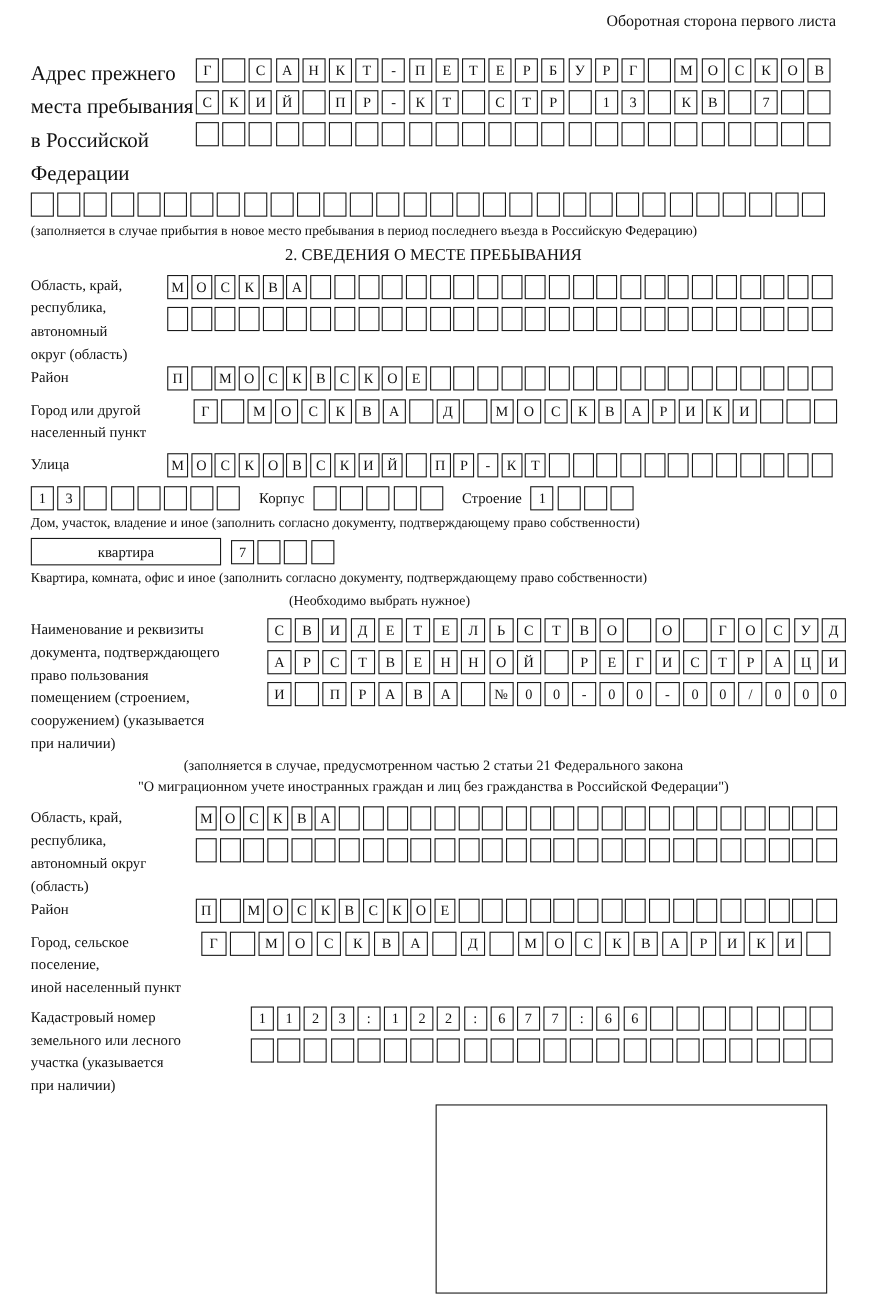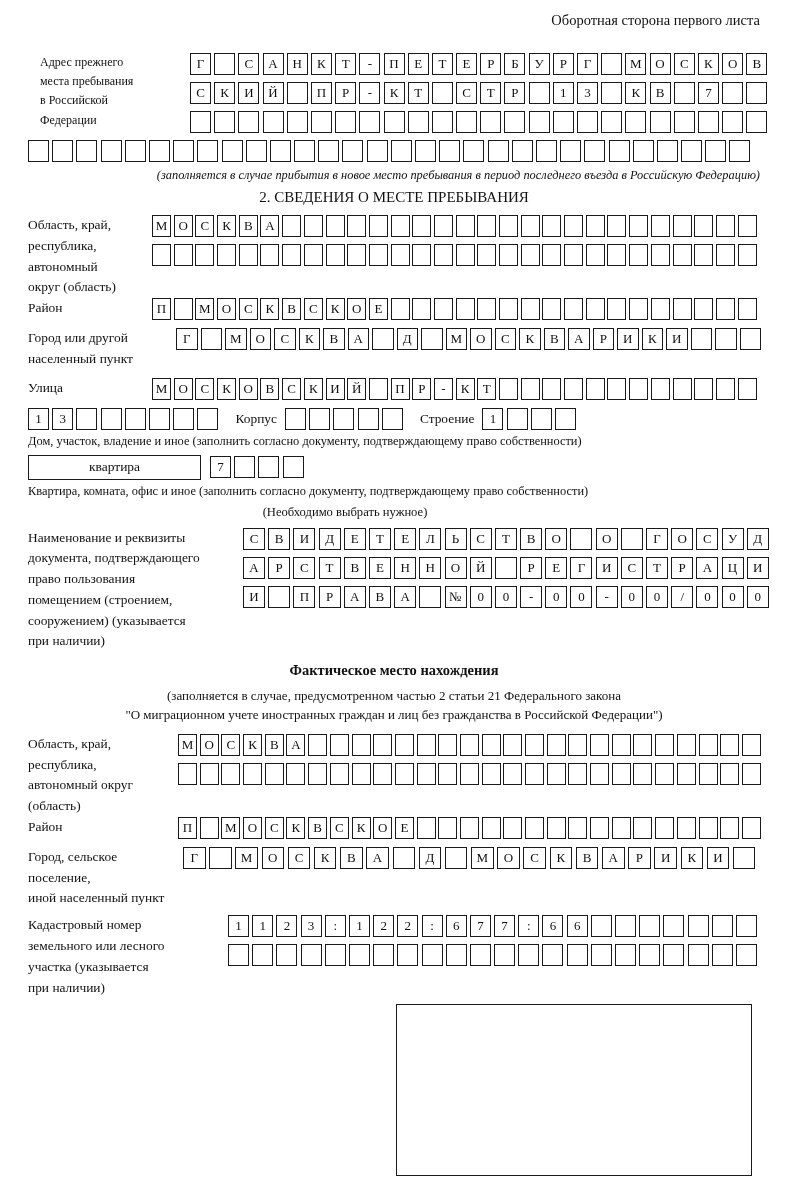--- a/index.html
+++ b/index.html
@@ -5,36 +5,36 @@
   html,body{margin:0;padding:0;}
   body{
     width:800px;height:1180px;overflow:hidden;background:#fff;color:#111;
     font-family:"Liberation Serif","DejaVu Serif",serif;
   }
   .page{padding:12px 40px 0 28px;box-sizing:border-box;width:800px;}
   .header-note{text-align:right;font-size:14.5px;margin-bottom:24px;}
   
   .frow{display:flex;align-items:flex-start;}
   .flabel{flex:none;font-size:13.4px;line-height:1.55;white-space:pre-line;}
-  .flabel.big{font-size:12px;line-height:1.6;margin-left:12px;}
+  .flabel.big{font-size:19px;line-height:1.6;}
   .rows{flex:none;}
   .rows .cells{margin-bottom:7px;}
   .cells{display:flex;flex-wrap:nowrap;}
   .cell{
     flex:none;height:22px;border:1.5px solid #1a1a1a;box-sizing:border-box;
     display:flex;align-items:center;justify-content:center;
     font-size:13px;background:#fff;
   }
   .cw21 .cell{width:21px;margin-right:3.2px;}
   .cw19 .cell{width:19px;margin-right:2.7px;}
   .cw24 .cell{width:21.5px;margin-right:3px;}
   .cw26 .cell{width:22.5px;margin-right:3.7px;}
   .cw22b .cell{width:22px;margin-right:3.2px;}
   .caption{font-size:12.4px;margin:1px 0 6px 0;}
-  .caption.center{text-align:right;font-style:italic;}
+  .caption.center{text-align:left;}
   .sec-title{font-weight:normal;font-size:15px;text-align:center;margin:5px 0 9px 0;}
   .sec-title2{font-weight:bold;font-size:14.5px;text-align:center;margin:10px 0 8px 0;}
   .sub-note{font-size:13px;text-align:center;white-space:pre-line;line-height:1.45;margin-bottom:9px;}
   .inline-row{display:flex;align-items:center;margin-bottom:4px;}
   .longbox{
     flex:none;height:25px;border:1.5px solid #1a1a1a;box-sizing:border-box;
     display:flex;align-items:center;justify-content:center;font-size:13.5px;margin-right:9px;
   }
   .lb-dom{width:167px;}
   .lb-kv{width:173px;}
@@ -472,21 +472,20 @@
           <div class="cell">0</div>
           <div class="cell">0</div>
           <div class="cell">/</div>
           <div class="cell">0</div>
           <div class="cell">0</div>
           <div class="cell">0</div>
         </div>
     </div>
   </div>
 
-  <div class="sec-title2">Фактическое место нахождения</div>
   <div class="sub-note">(заполняется в случае, предусмотренном частью 2 статьи 21 Федерального закона
 "О миграционном учете иностранных граждан и лиц без гражданства в Российской Федерации")</div>
 
   <div class="frow">
     <div class="flabel w150b">Область, край,
 республика,
 автономный округ
 (область)</div>
     <div class="rows">
       <div class="cells cw19">

